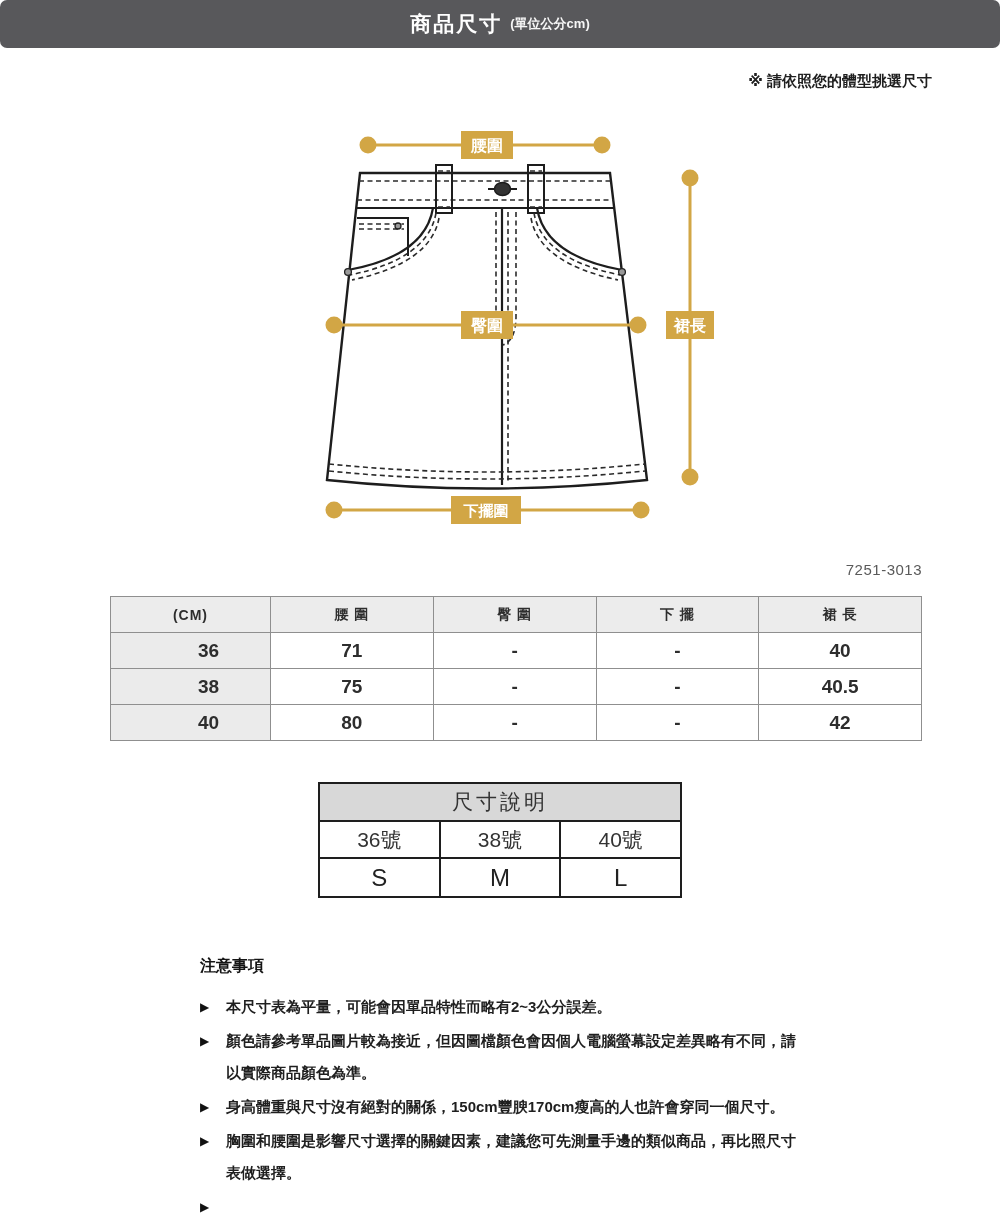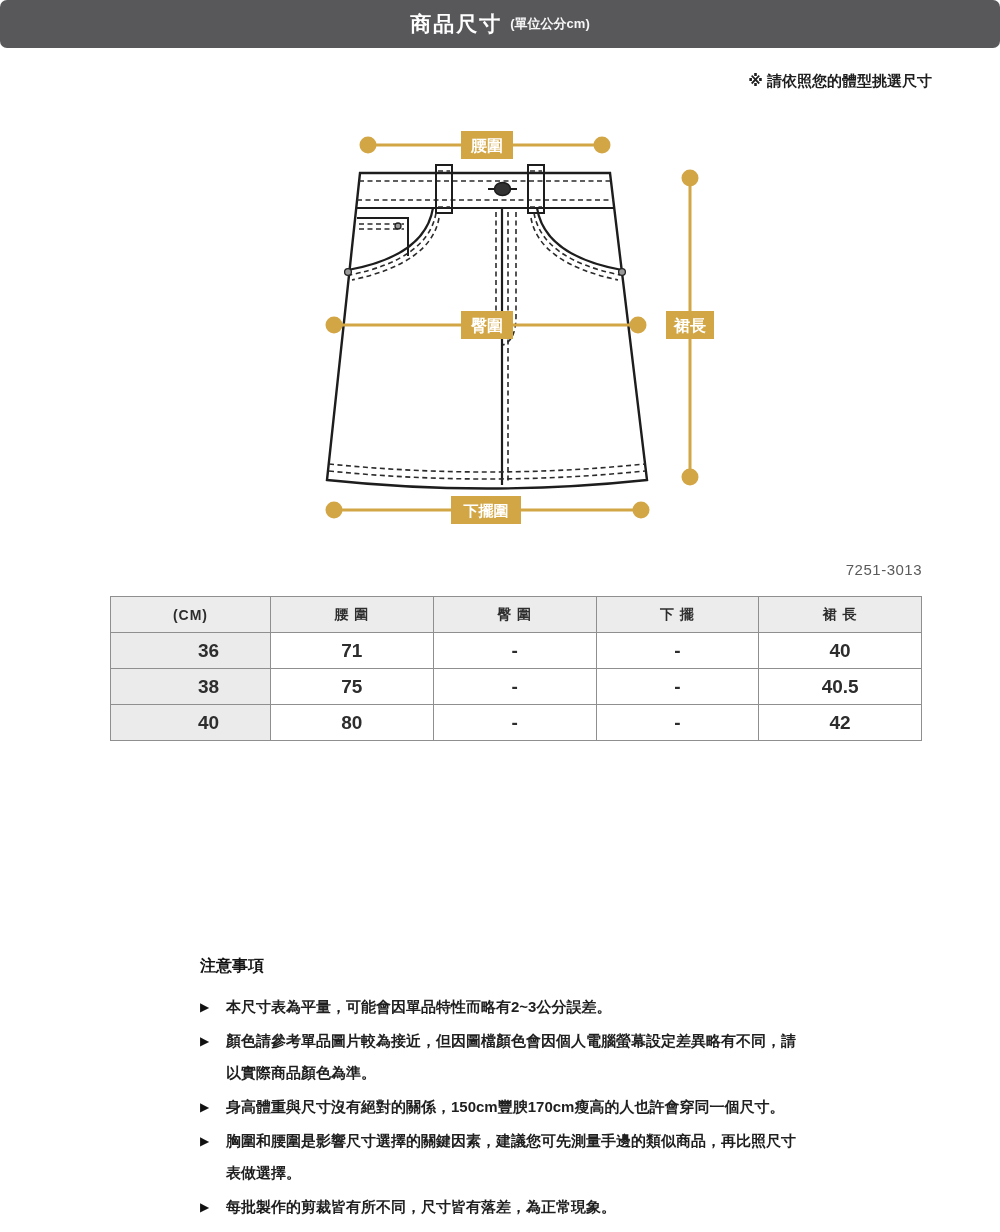--- a/index.html
+++ b/index.html
@@ -161,25 +161,42 @@
       <tr>
         <td class="sizecol">40</td>
         <td>80</td>
         <td>-</td>
         <td>-</td>
         <td>42</td>
       </tr>
     </tbody>
   </table>
 
+  <table class="legend-table">
+    <tbody>
+      <tr>
+        <th colspan="3">尺寸說明</th>
+      </tr>
+      <tr>
+        <td class="numrow">36號</td>
+        <td class="numrow">38號</td>
+        <td class="numrow">40號</td>
+      </tr>
+      <tr>
+        <td class="letrow">S</td>
+        <td class="letrow">M</td>
+        <td class="letrow">L</td>
+      </tr>
+    </tbody>
+  </table>
 
   <section class="notes">
     <div class="notes-title">注意事項</div>
     <div class="note-item"><span class="bullet">▶</span><span>本尺寸表為平量，可能會因單品特性而略有2~3公分誤差。</span></div>
     <div class="note-item"><span class="bullet">▶</span><span>顏色請參考單品圖片較為接近，但因圖檔顏色會因個人電腦螢幕設定差異略有不同，請
 以實際商品顏色為準。</span></div>
     <div class="note-item"><span class="bullet">▶</span><span>身高體重與尺寸沒有絕對的關係，150cm豐腴170cm瘦高的人也許會穿同一個尺寸。</span></div>
     <div class="note-item"><span class="bullet">▶</span><span>胸圍和腰圍是影響尺寸選擇的關鍵因素，建議您可先測量手邊的類似商品，再比照尺寸
 表做選擇。</span></div>
-    <div class="note-item"><span class="bullet">▶</span><span>每批製作的剪裁皆有所不同，尺寸皆有落差，為正常現象。</span></div>
+    <div class="note-item"><span class="bullet">▶</span></div>
   </section>
 
 </div>
 
 </body></html>

